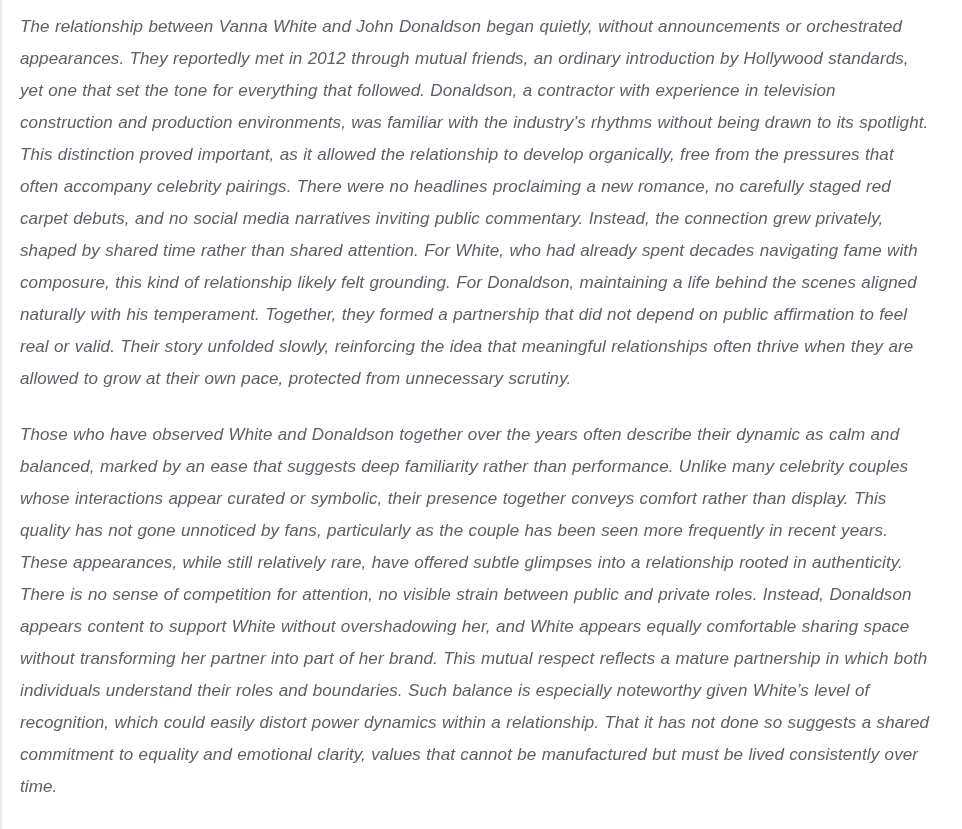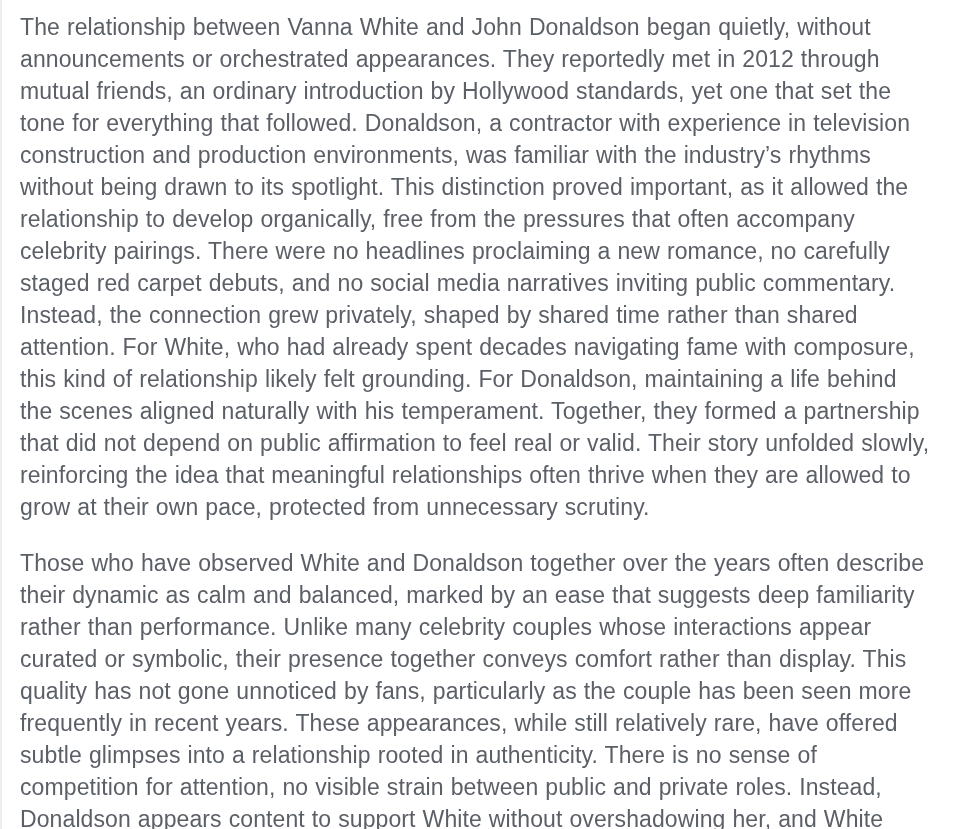--- a/index.html
+++ b/index.html
@@ -22,27 +22,28 @@
     height: 829px;
     background: #ededed;
   }
   .article-body {
     box-sizing: border-box;
     width: 962px;
     padding: 11px 16px 0 20px;
   }
   .article-body p {
     margin: 0 16px 24px 0;
-    font-size: 23px;
+    font-size: 17px;
     line-height: 32px;
     font-weight: 400;
     color: #5b5f66;
     letter-spacing: 0.1px;
     word-spacing: 0.5px;
     text-align: left;
+    font-style: italic;
   }
 </style>
 </head>
 <body>
 
 <div class="left-edge-line"></div>
 
 <div class="article-body">
   <p>The relationship between Vanna White and John Donaldson began quietly, without announcements or orchestrated appearances. They reportedly met in 2012 through mutual friends, an ordinary introduction by Hollywood standards, yet one that set the tone for everything that followed. Donaldson, a contractor with experience in television construction and production environments, was familiar with the industry’s rhythms without being drawn to its spotlight. This distinction proved important, as it allowed the relationship to develop organically, free from the pressures that often accompany celebrity pairings. There were no headlines proclaiming a new romance, no carefully staged red carpet debuts, and no social media narratives inviting public commentary. Instead, the connection grew privately, shaped by shared time rather than shared attention. For White, who had already spent decades navigating fame with composure, this kind of relationship likely felt grounding. For Donaldson, maintaining a life behind the scenes aligned naturally with his temperament. Together, they formed a partnership that did not depend on public affirmation to feel real or valid. Their story unfolded slowly, reinforcing the idea that meaningful relationships often thrive when they are allowed to grow at their own pace, protected from unnecessary scrutiny.</p>
   <p>Those who have observed White and Donaldson together over the years often describe their dynamic as calm and balanced, marked by an ease that suggests deep familiarity rather than performance. Unlike many celebrity couples whose interactions appear curated or symbolic, their presence together conveys comfort rather than display. This quality has not gone unnoticed by fans, particularly as the couple has been seen more frequently in recent years. These appearances, while still relatively rare, have offered subtle glimpses into a relationship rooted in authenticity. There is no sense of competition for attention, no visible strain between public and private roles. Instead, Donaldson appears content to support White without overshadowing her, and White appears equally comfortable sharing space without transforming her partner into part of her brand. This mutual respect reflects a mature partnership in which both individuals understand their roles and boundaries. Such balance is especially noteworthy given White’s level of recognition, which could easily distort power dynamics within a relationship. That it has not done so suggests a shared commitment to equality and emotional clarity, values that cannot be manufactured but must be lived consistently over time.</p>

